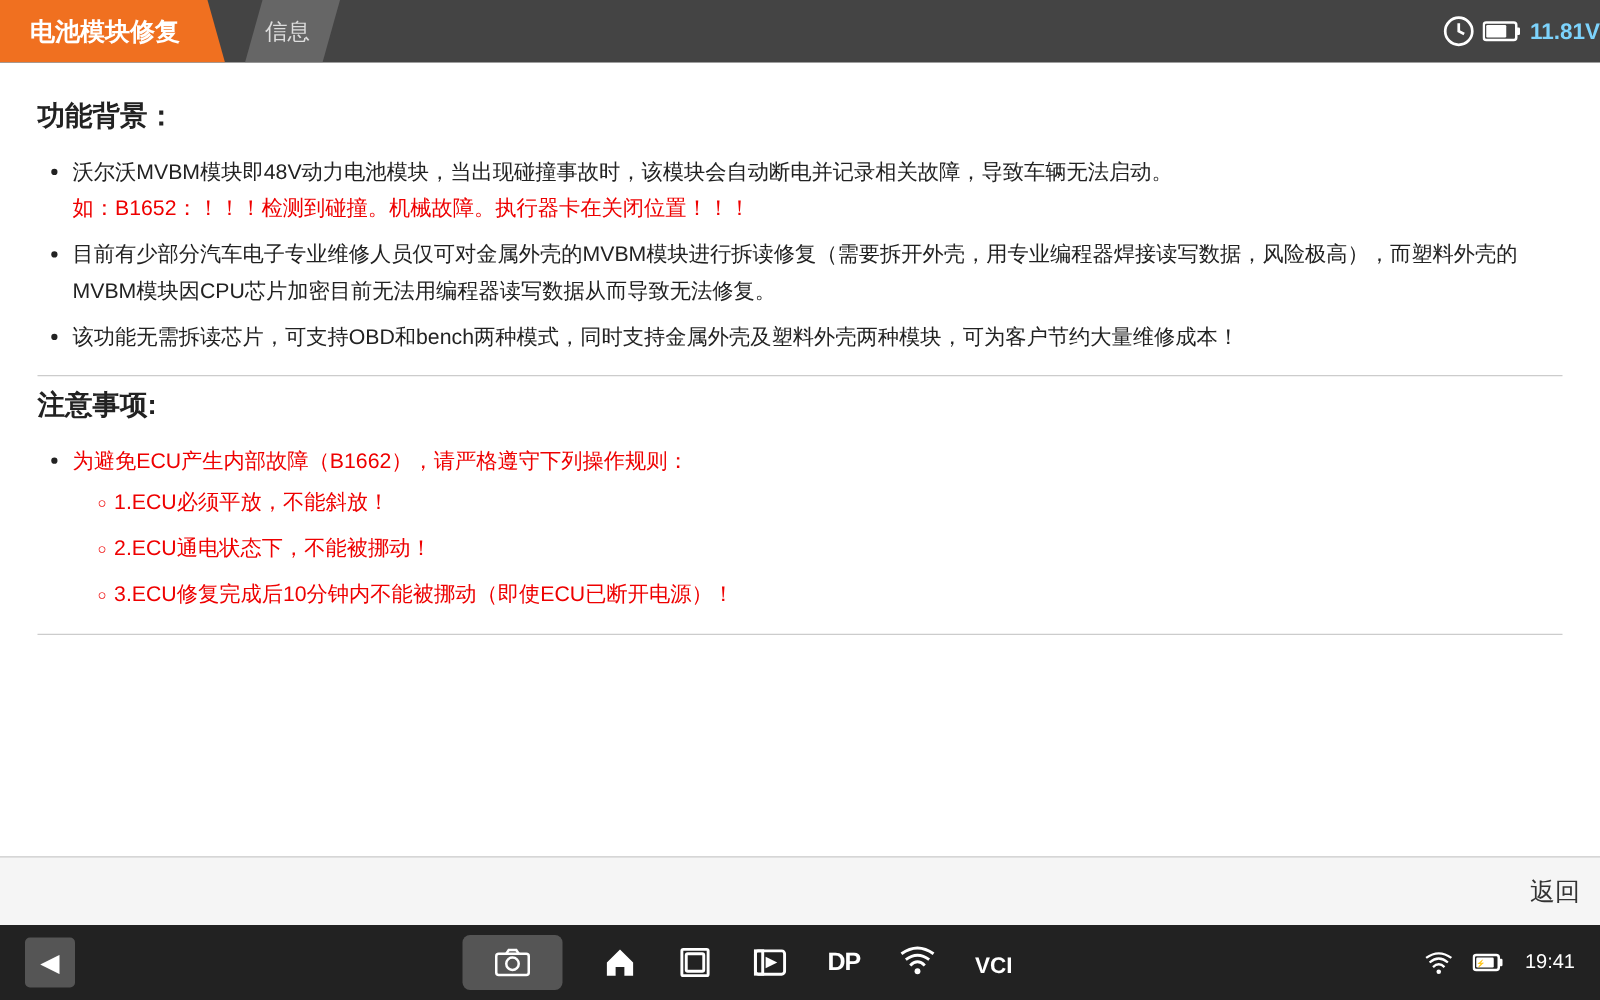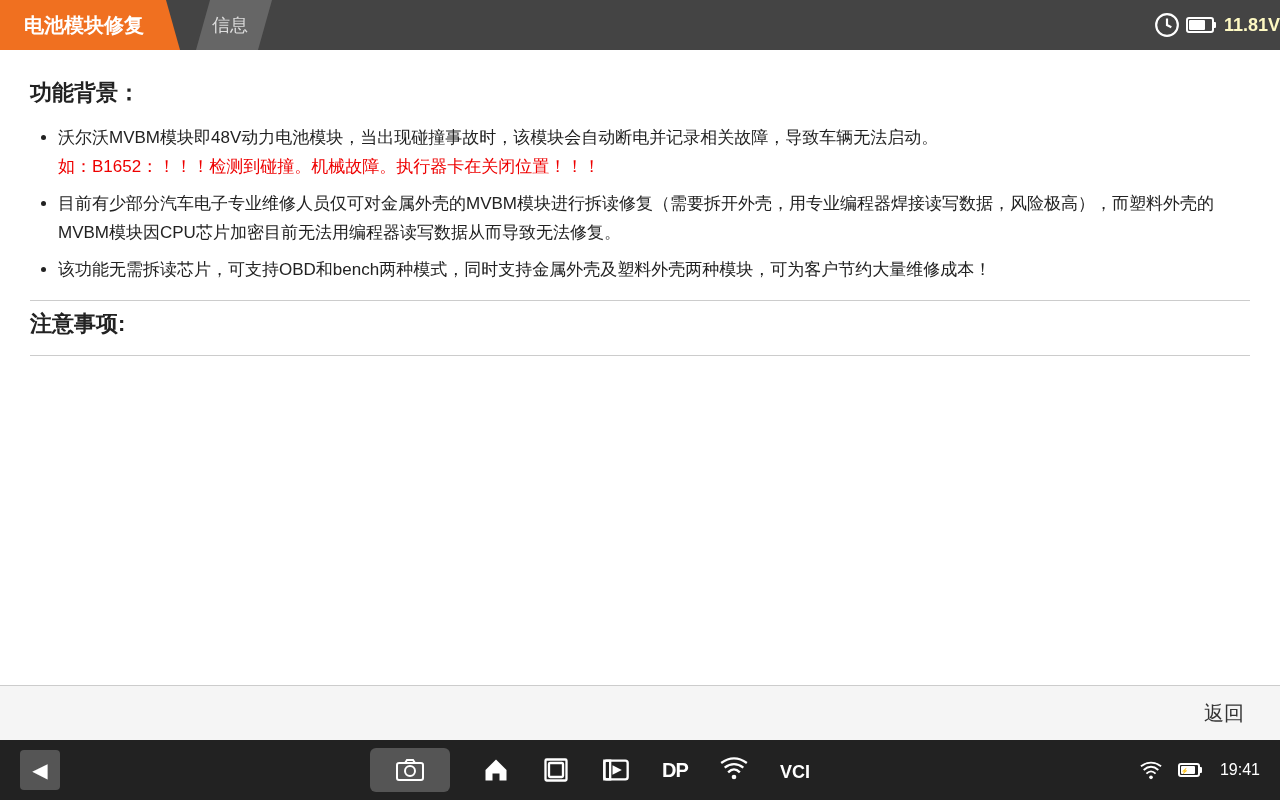--- a/index.html
+++ b/index.html
@@ -117,21 +117,20 @@
 
     
     .content-footer {
       width: 100%;
       height: 60px;
       background: #f5f5f5;
       border-top: 1px solid #ccc;
       display: flex;
       align-items: center;
       justify-content: flex-end;
-      padding-right: 20px;
     }
 
     .back-button {
       font-size: 20px;
       color: #333;
       cursor: pointer;
       padding: 8px 16px;
     }
 
     
@@ -203,21 +202,21 @@
 
     .time-text {
       font-size: 16px;
       color: white;
     }
 
     .battery-status {
       display: flex;
       align-items: center;
       gap: 6px;
-      color: #fef9c3;
+      color: #7dd3fc;
       font-size: 18px;
       font-weight: bold;
     }
   </style>
 </head>
 <body>
 
 <div class="top-bar">
   <div class="tab-container">
     <div class="tab-active">
@@ -257,20 +256,36 @@
         </li>
         <li>目前有少部分汽车电子专业维修人员仅可对金属外壳的MVBM模块进行拆读修复（需要拆开外壳，用专业编程器焊接读写数据，风险极高），而塑料外壳的MVBM模块因CPU芯片加密目前无法用编程器读写数据从而导致无法修复。</li>
         <li>该功能无需拆读芯片，可支持OBD和bench两种模式，同时支持金属外壳及塑料外壳两种模块，可为客户节约大量维修成本！</li>
       </ul>
     </div>
 
     <hr class="divider">
 
     <div>
       <div class="section-title">注意事项:</div>
+      <ul class="bullet-list">
+        <li>
+          <span class="red-text">为避免ECU产生内部故障（B1662），请严格遵守下列操作规则：</span>
+          <ul class="sub-list">
+            <li>
+              <span>1.ECU必须平放，不能斜放！</span>
+            </li>
+            <li>
+              <span>2.ECU通电状态下，不能被挪动！</span>
+            </li>
+            <li>
+              <span>3.ECU修复完成后10分钟内不能被挪动（即使ECU已断开电源）！</span>
+            </li>
+          </ul>
+        </li>
+      </ul>
     </div>
 
     <hr class="divider">
 
 
   </div>
 
   <div class="content-footer">
     <div class="back-button">返回</div>
   </div>

